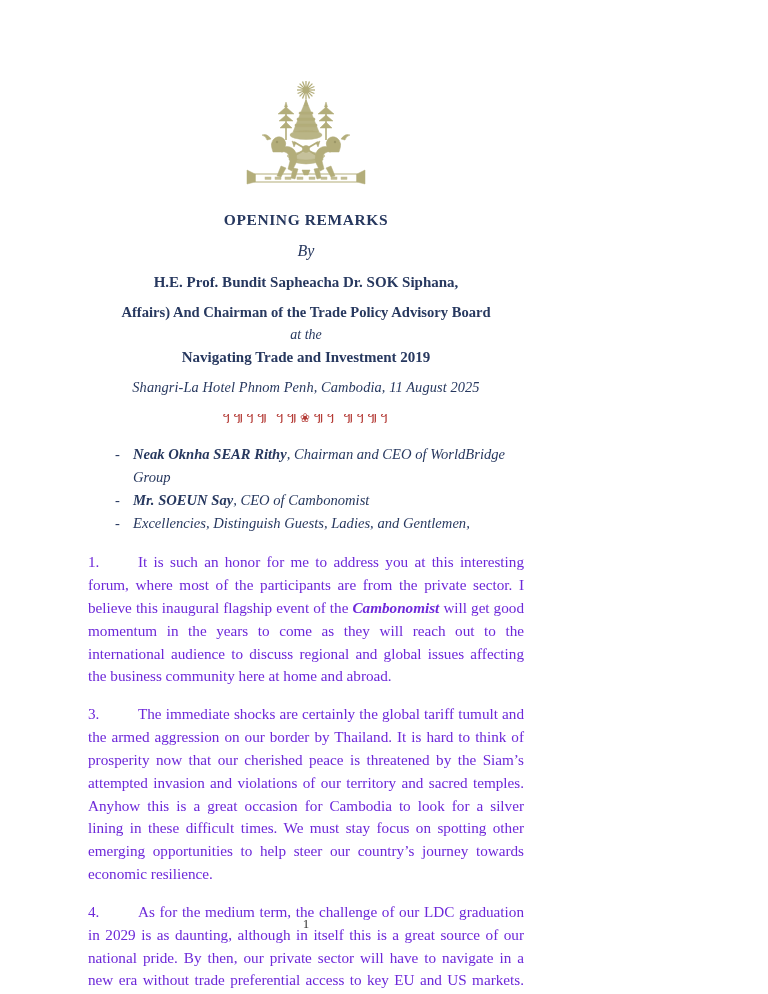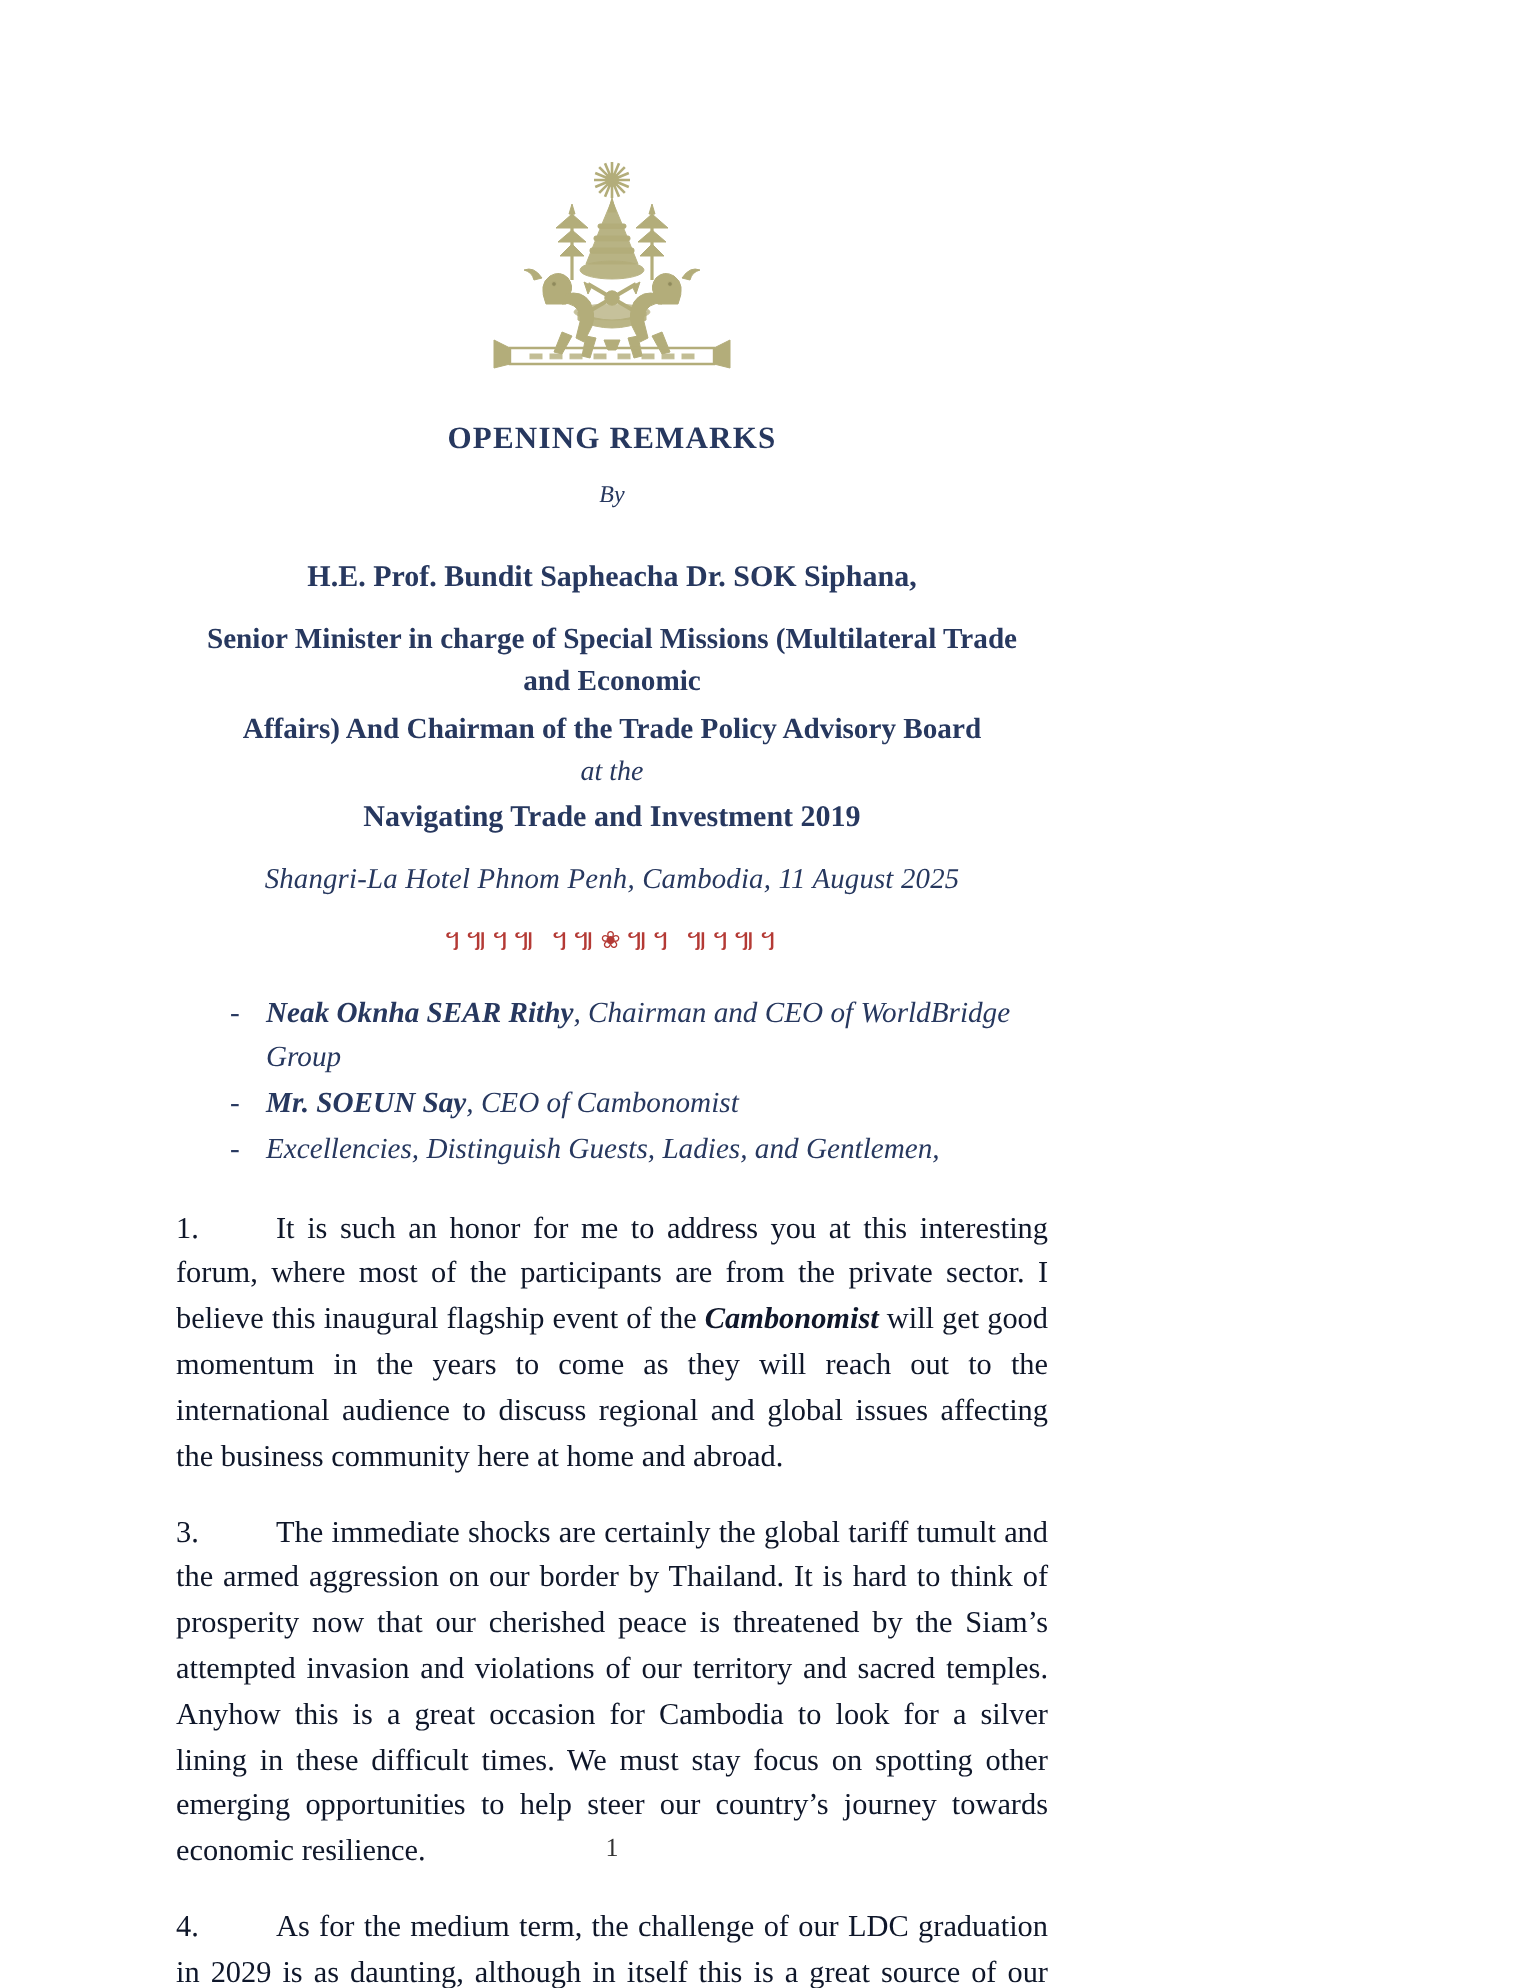--- a/index.html
+++ b/index.html
@@ -44,23 +44,23 @@
     color: #27385f;
     line-height: 1.32;
   }
   .t-opening {
     font-size: 15.5px;
     font-weight: bold;
     letter-spacing: 0.6px;
     margin-bottom: 10px;
   }
   .t-by {
-    font-size: 12px;
-    font-style: italic;
-    margin-bottom: 24px;
+    font-size: 16px;
+    font-style: italic;
+    margin-bottom: 11px;
   }
   .t-name {
     font-size: 15px;
     font-weight: bold;
     margin-bottom: 10px;
   }
   .t-role {
     font-size: 14.6px;
     font-weight: bold;
     line-height: 1.42;
@@ -126,21 +126,21 @@
 
   
   .body-text {
     margin-top: 17px;
   }
   .para {
     font-size: 15.2px;
     line-height: 1.50;
     text-align: justify;
     margin-bottom: 13px;
-    color: #0f172a;
+    color: #6d28d9;
   }
   .para .num {
     display: inline-block;
     width: 50px;
   }
   .para i.bi {
     font-weight: bold;
     font-style: italic;
   }
 
@@ -247,21 +247,20 @@
 
         <path d="M71 92 L79 92 L77 97 L73 97 Z"></path>
       </g>
     </svg>
   </div>
 
   <div class="title-block">
     <div class="t-opening">OPENING REMARKS</div>
     <div class="t-by">By</div>
     <div class="t-name">H.E. Prof. Bundit Sapheacha Dr. SOK Siphana,</div>
-    <div class="t-role">Senior Minister in charge of Special Missions (Multilateral Trade and Economic</div>
     <div class="t-role">Affairs) And Chairman of the Trade Policy Advisory Board</div>
     <div class="t-atthe">at the</div>
     <div class="t-event">Navigating Trade and Investment 2019</div>
     <div class="t-venue">Shangri-La Hotel Phnom Penh, Cambodia, 11 August 2025</div>
   </div>
 
   <div class="divider">
     <span>។៕។៕ ។៕</span><span class="orn-flower">❀</span><span>៕។ ៕។៕។</span>
   </div>
 

